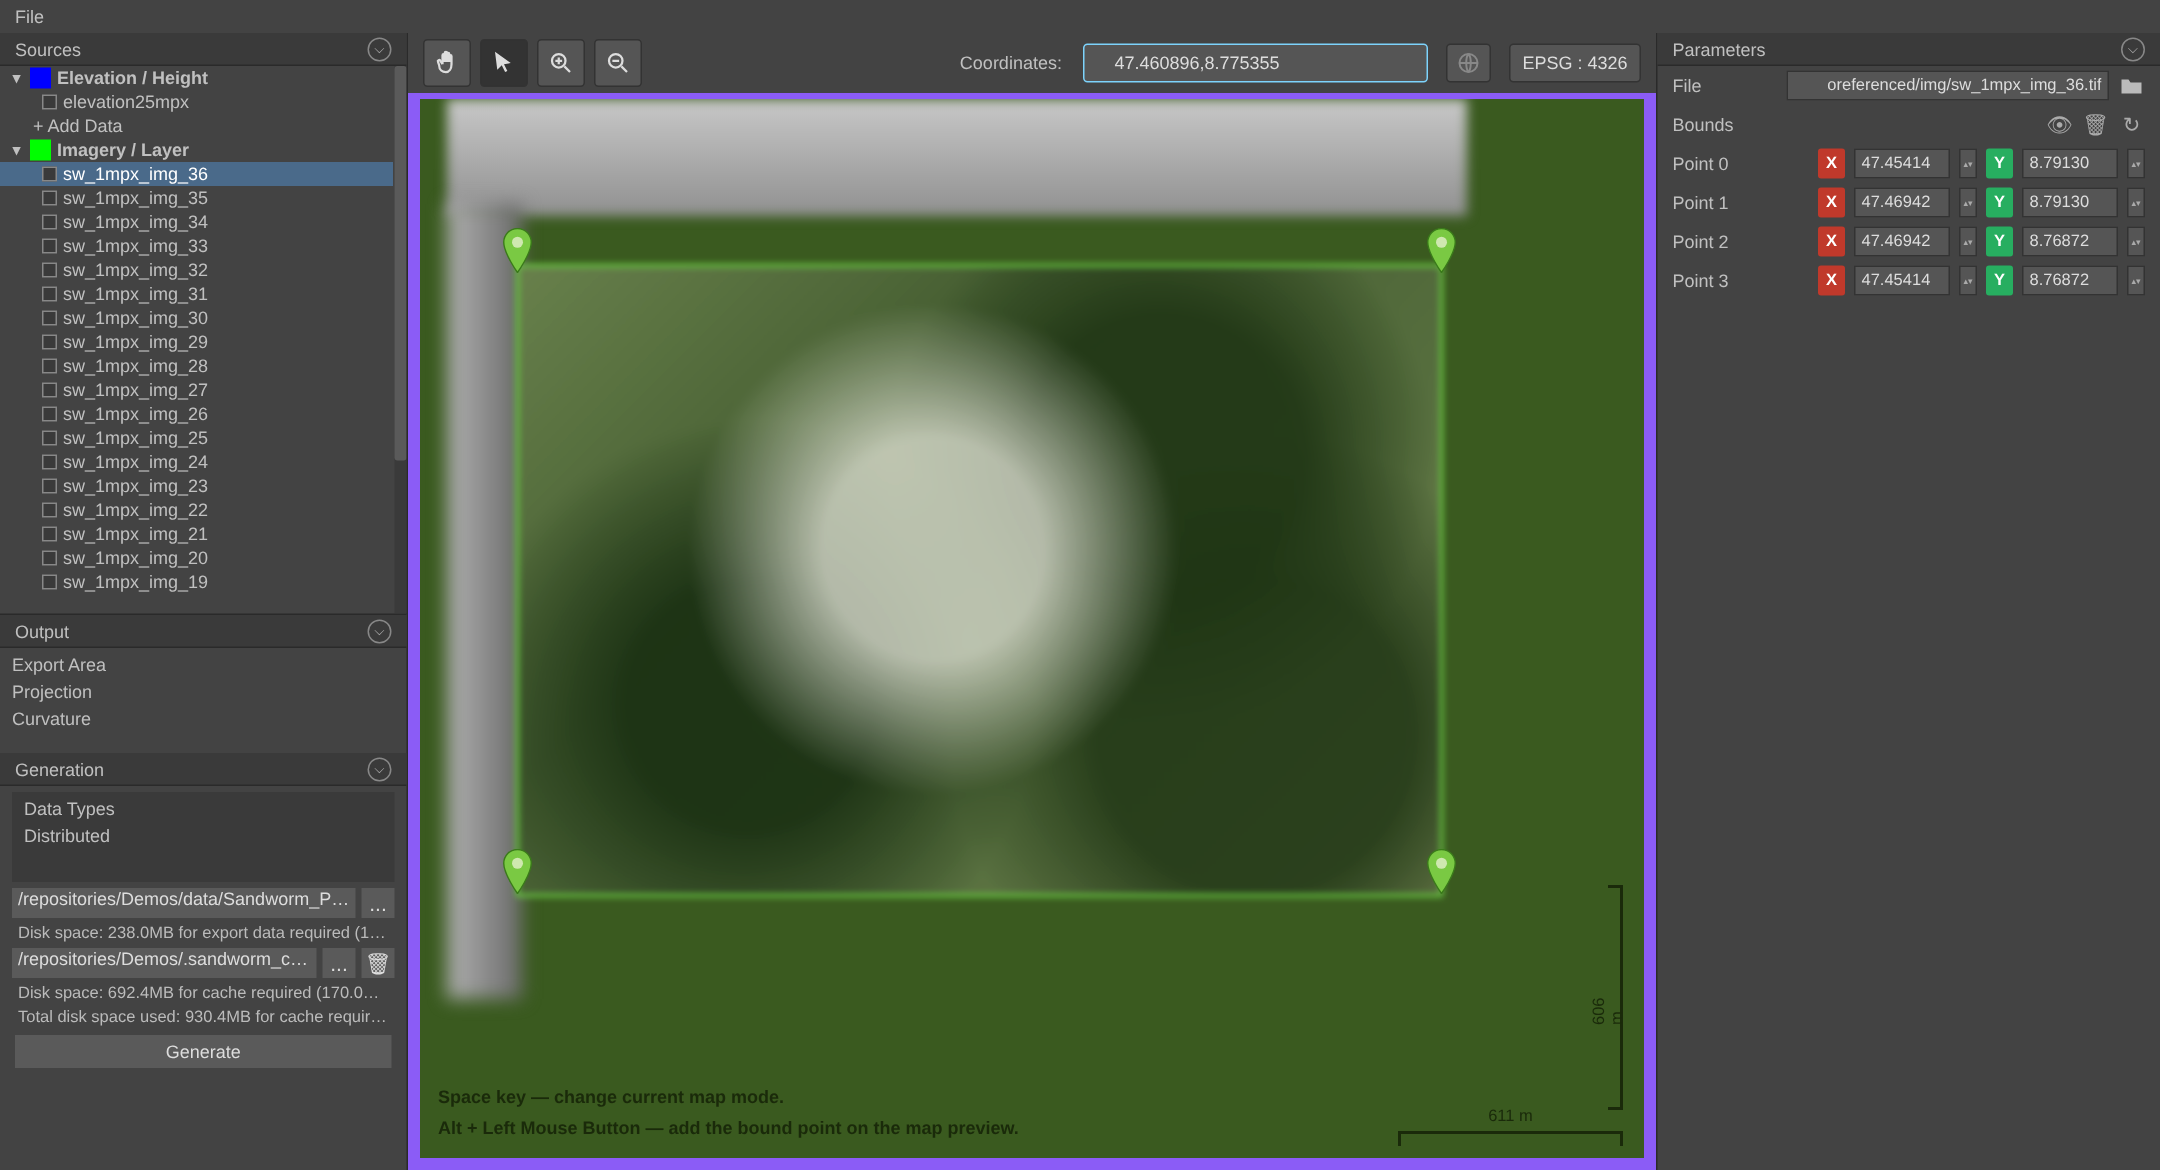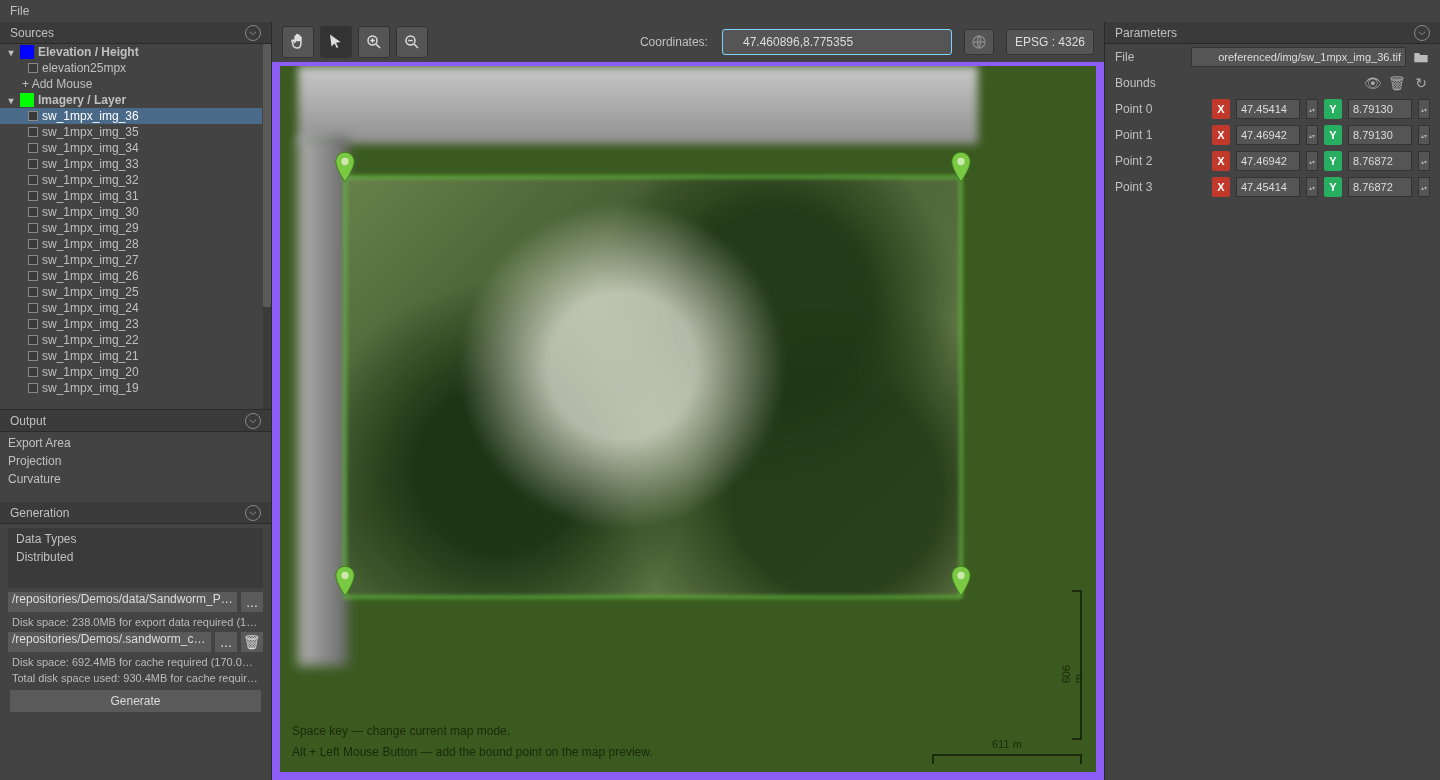--- a/index.html
+++ b/index.html
@@ -55,21 +55,21 @@
 .aerial { position: absolute; left: 66px; top: 112px; width: 614px; height: 418px; outline: 2px solid #6fd24a; background:
   radial-gradient(circle at 45% 45%, rgba(230,230,220,0.7) 0 18%, transparent 40%),
   radial-gradient(circle at 70% 30%, rgba(40,60,30,0.9) 0 18%, transparent 35%),
   radial-gradient(circle at 25% 70%, rgba(35,55,28,0.9) 0 15%, transparent 35%),
   radial-gradient(circle at 80% 75%, rgba(40,60,30,0.85) 0 18%, transparent 35%),
   linear-gradient(135deg, #6a8050, #4a6038, #5a7044, #7a8a5a);
   filter: blur(2px) contrast(1.1);
 }
 .pin { position: absolute; width: 22px; height: 30px; }
 .pin svg { width: 100%; height: 100%; }
-.hint { position: absolute; left: 12px; bottom: 10px; color: #1a2a0a; font-size: 12px; font-weight: normal; line-height: 1.7;}
+.hint { position: absolute; left: 12px; bottom: 10px; color: #1a2a0a; font-size: 12px; font-weight: bold; line-height: 1.7;}
 .scale-h { position: absolute; right: 14px; bottom: 10px; color: #1a2a0a; font-size: 11px; }
 .scale-h .bar { border-top: 2px solid #1a2a0a; width: 150px; position: relative; height: 8px;}
 .scale-h .bar::before, .scale-h .bar::after { content: ""; position: absolute; top: -2px; width: 2px; height: 10px; background: #1a2a0a;}
 .scale-h .bar::before { left: 0;} .scale-h .bar::after { right: 0;}
 .scale-h .lab { position: absolute; left: 50%; transform: translateX(-50%); top: -16px;}
 .scale-v { position: absolute; right: 14px; bottom: 32px; height: 150px; width: 14px; color:#1a2a0a;}
 .scale-v .bar { border-right: 2px solid #1a2a0a; height: 150px; position: absolute; right: 0; width: 8px;}
 .scale-v .bar::before, .scale-v .bar::after { content:""; position:absolute; right:-2px; height:2px; width:10px; background:#1a2a0a;}
 .scale-v .bar::before{ top:0;} .scale-v .bar::after{ bottom:0;}
 .scale-v .lab { position: absolute; right: 10px; top: 50%; transform: translateY(-50%) rotate(-90deg); transform-origin: right center; font-size: 11px;}
@@ -104,21 +104,21 @@
           <div class="tree-row depth1">
             <span class="toggle">▾</span>
             <span class="colorbox" style="background:#0000ff"></span>
             <span>Elevation / Height</span>
           </div>
           <div class="tree-row depth3">
             <span class="checkbox"></span>
             <span>elevation25mpx</span>
           </div>
           <div class="tree-row depth2">
-            <span>+ Add Mouse</span>
+            <span>+ Add Data</span>
           </div>
           <div class="tree-row depth1">
             <span class="toggle">▾</span>
             <span class="colorbox" style="background:#00ff00"></span>
             <span>Imagery / Layer</span>
           </div>
           <div class="tree-row depth3 selected">
             <span class="checkbox"></span>
             <span>sw_1mpx_img_36</span>
           </div>

